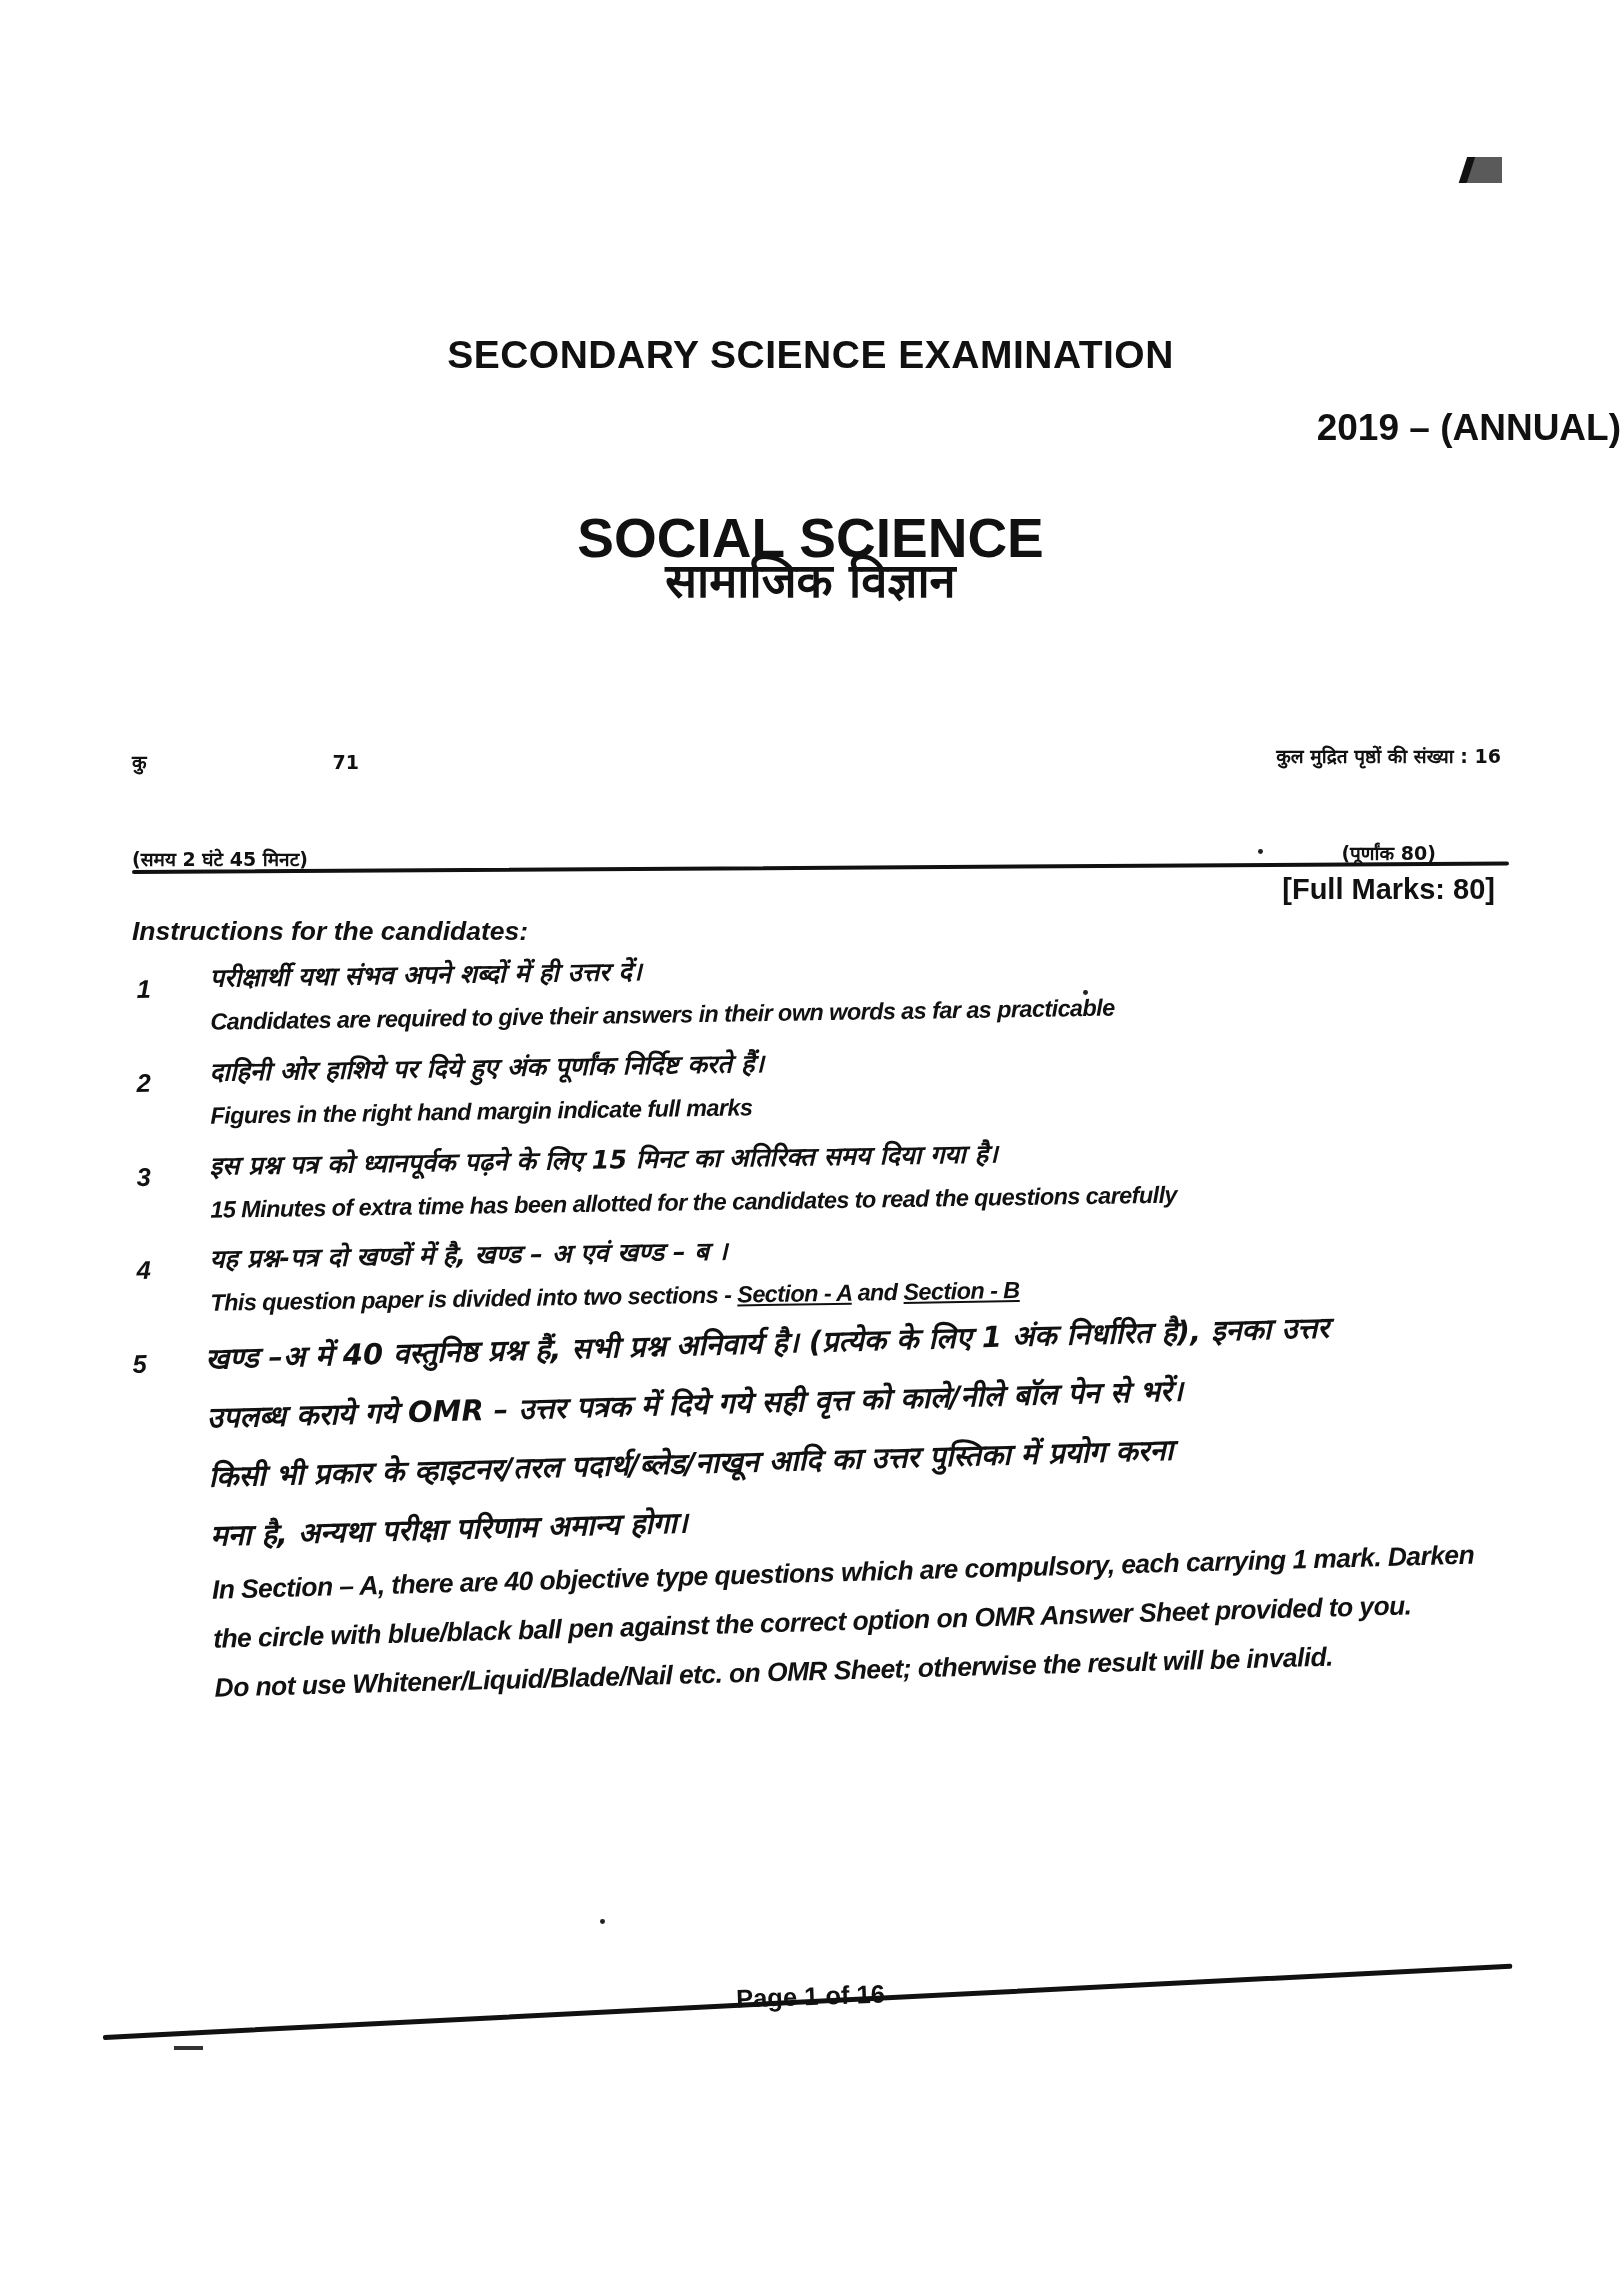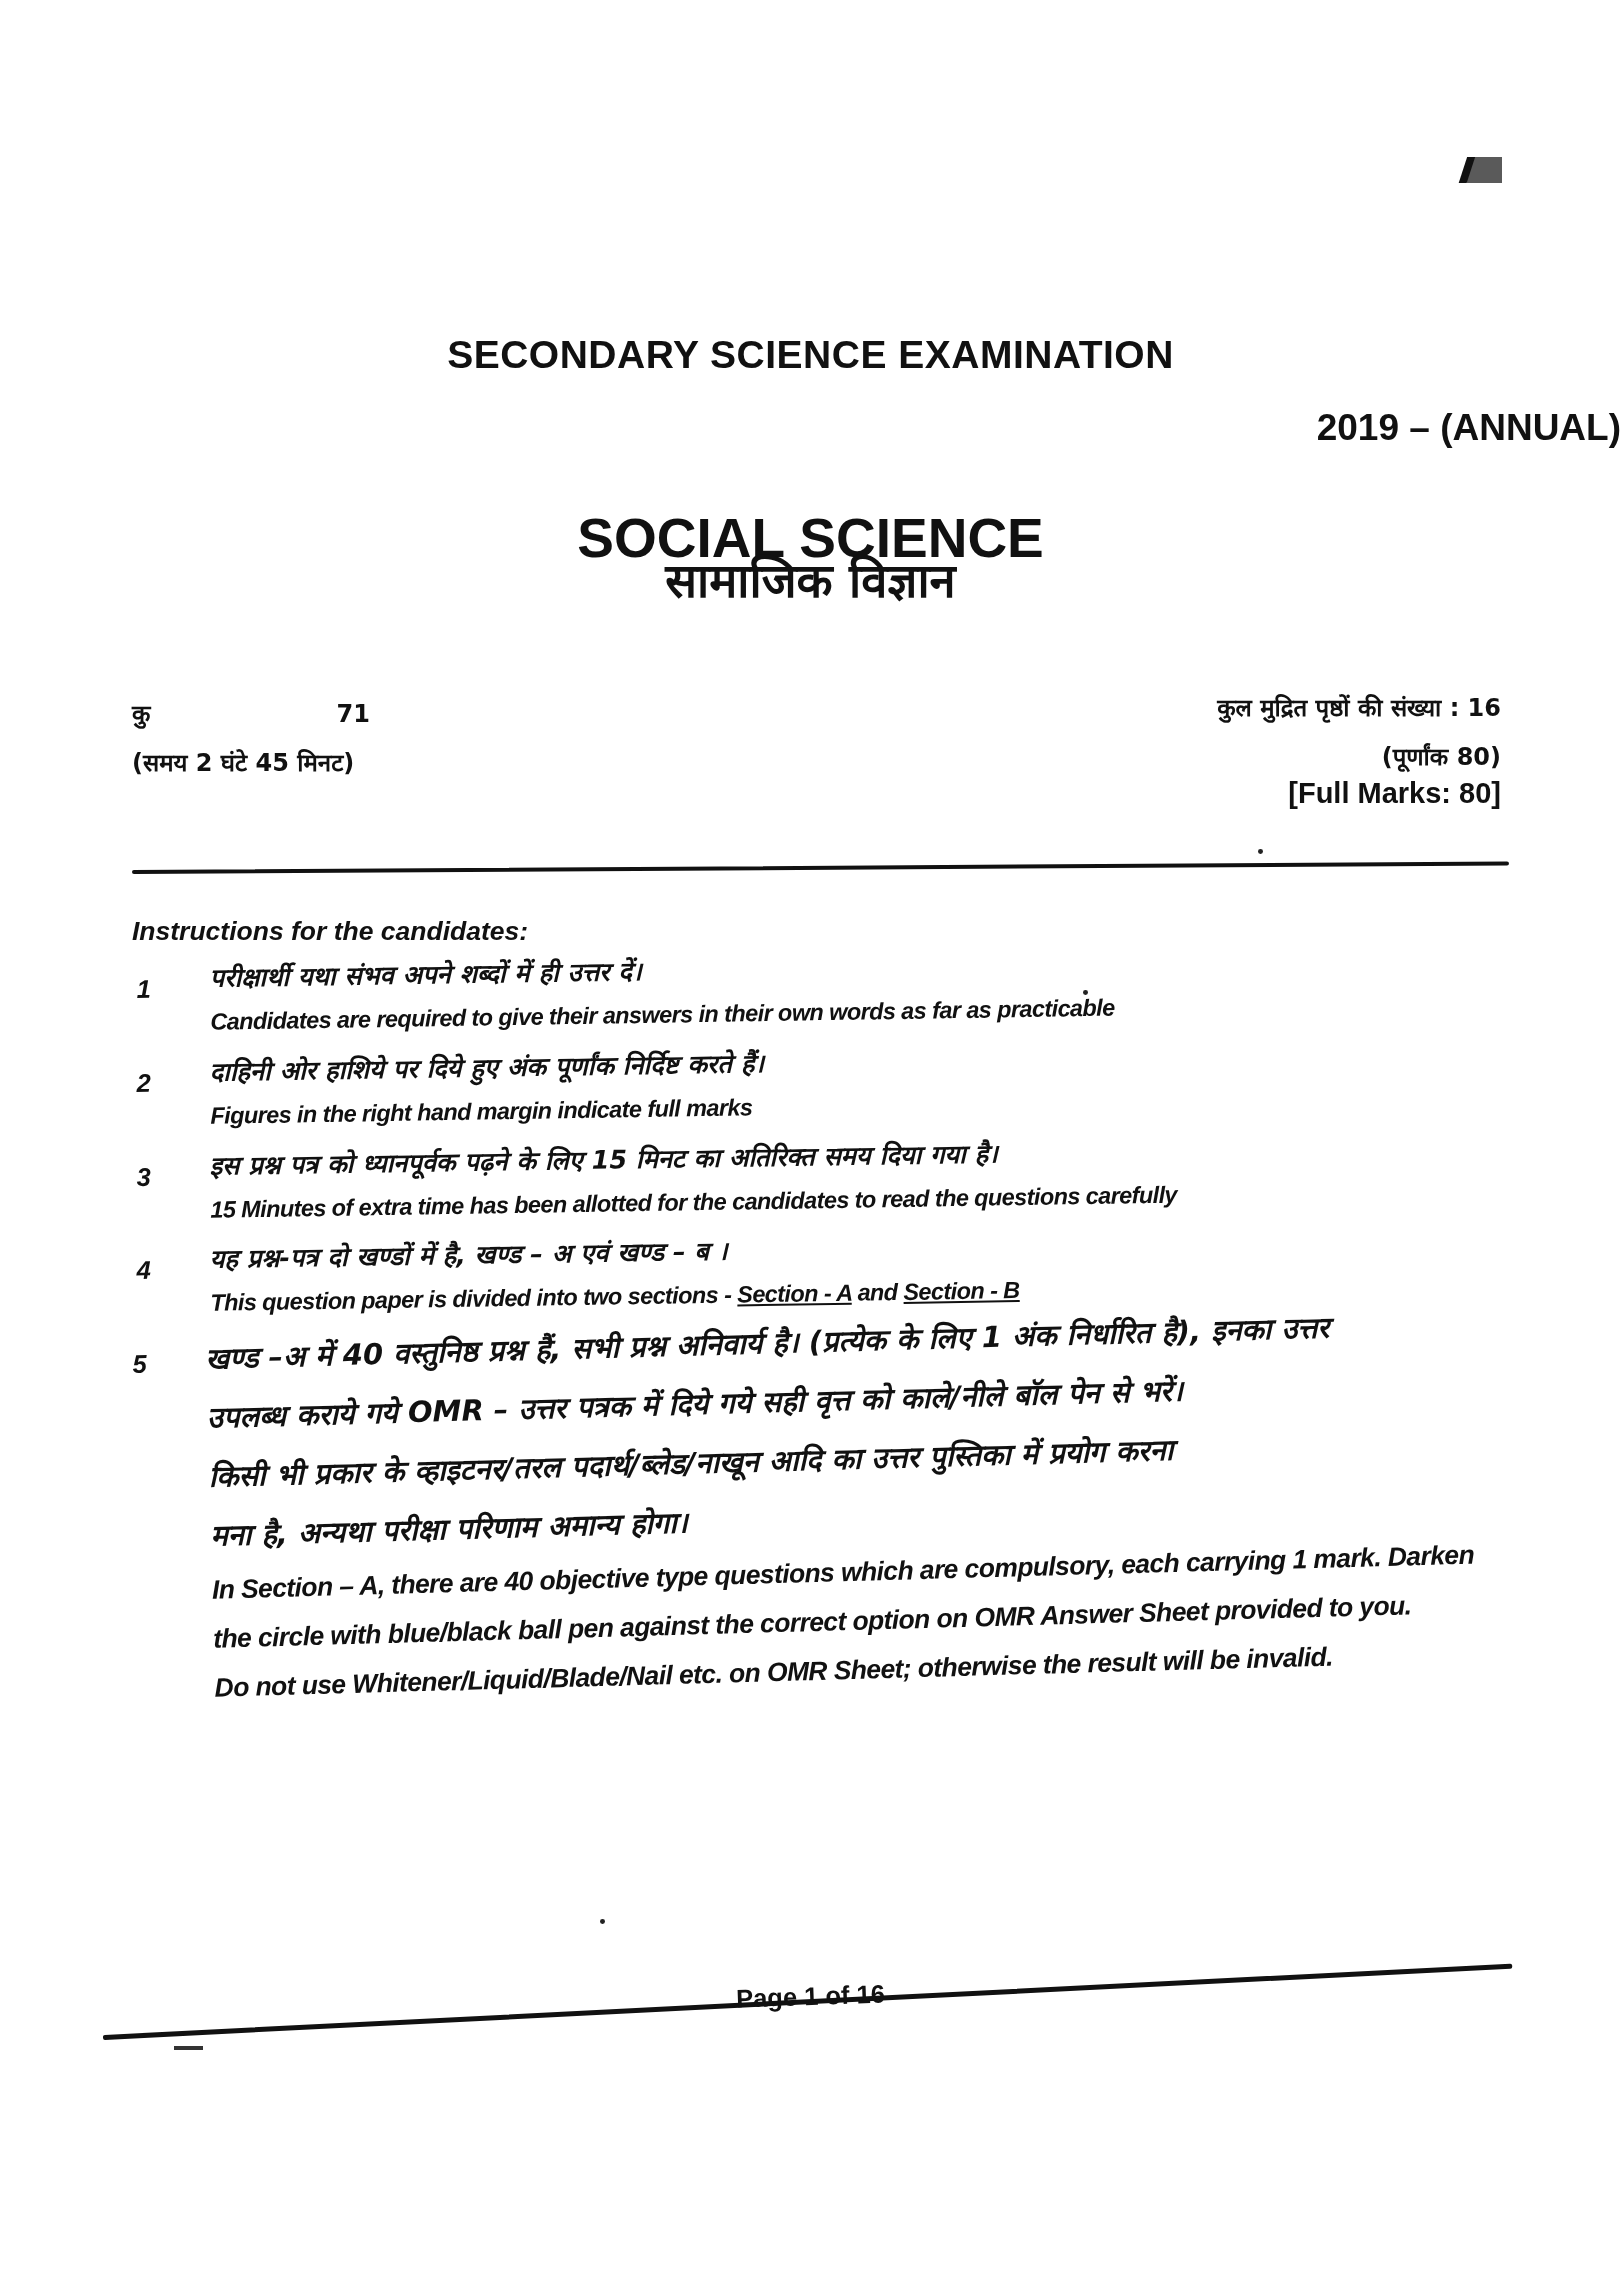--- a/index.html
+++ b/index.html
@@ -48,24 +48,24 @@
     .meta-left {
       position: absolute;
       left: 132px;
       top: 698px;
       font-weight: bold;
     }
     .meta-right {
       position: absolute;
       right: 120px;
       top: 692px;
-      text-align: right;
-      font-weight: bold;
-    }
-    .meta-line-hi { font-size: 24px; font-family: "DejaVu Sans", sans-serif; line-height: 33px; }
+      text-align: center;
+      font-weight: bold;
+    }
+    .meta-line-hi { font-size: 19px; font-family: "DejaVu Sans", sans-serif; line-height: 33px; margin-top: 48px; }
     .meta-line-en { font-size: 29px; line-height: 39px; }
     .meta-gap { height: 15.7px; }
     .meta-blank { display: inline-block; width: 186px; }
 
     .rule {
       position: absolute;
       background: #111;
       height: 3.9px;
       border-radius: 2px;
     }

